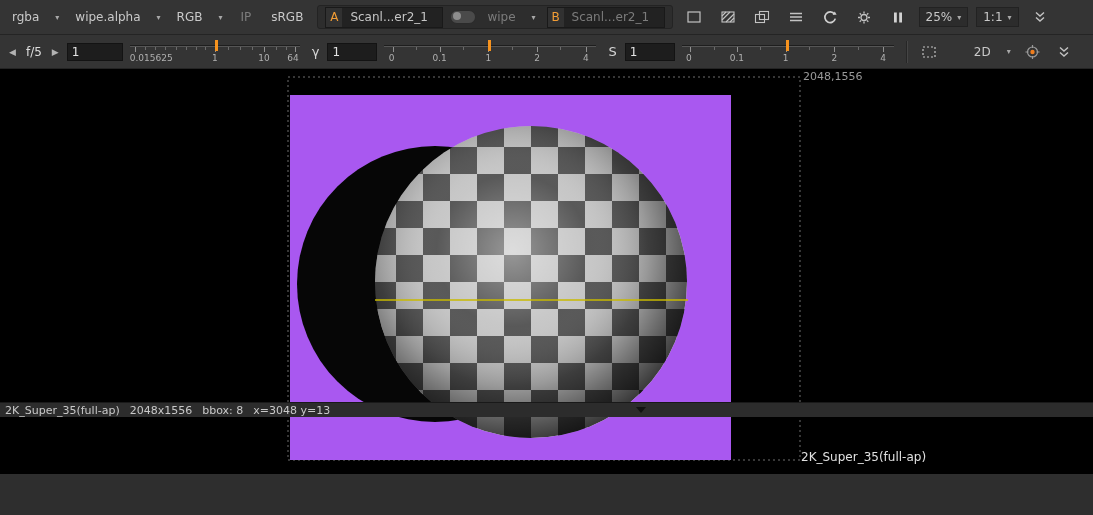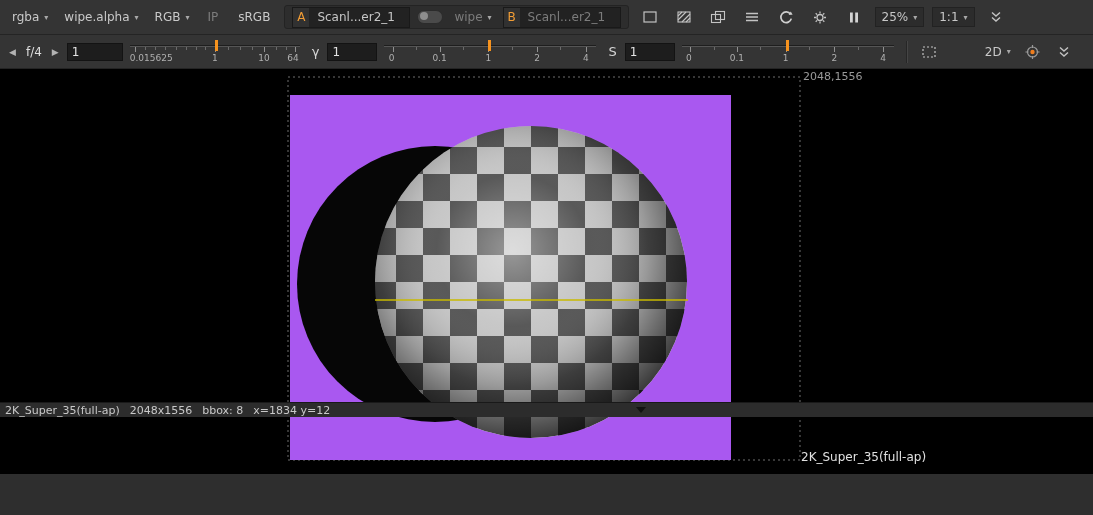--- a/index.html
+++ b/index.html
@@ -13,21 +13,21 @@
              border-radius:2px;margin:0 9px 4px 0}
   .tab{height:23px;background:#3e3e3e;border-radius:3px 3px 0 0;display:flex;
        align-items:center;gap:12px;padding:0 11px;color:#dcdcdc;font-size:12px}
   .tab-close{color:#8f8f8f;font-size:13px;line-height:1;cursor:pointer}
 
   
   .toolbar{display:flex;align-items:center;background:#343434;color:#c9c9c9;
            font-size:12px;box-sizing:border-box;border-bottom:1px solid #242424}
   .row1{height:35px;padding:0 8px;gap:8px}
   .row2{height:34px;padding:0 6px;gap:5px}
-  .dd{display:flex;align-items:center;gap:5px;cursor:pointer;padding:3px 4px;white-space:nowrap}
+  .dd{display:flex;align-items:center;gap:16px;cursor:pointer;padding:3px 4px;white-space:nowrap}
   .caret{font-size:8px;color:#a8a8a8}
   .btn{padding:3px 6px;cursor:pointer;white-space:nowrap}
   .dim{color:#7c7c7c}
 
   
   .ab-group{display:flex;align-items:center;gap:7px;background:#2d2d2d;
             border:1px solid #232323;border-radius:3px;padding:3px 7px;height:24px;box-sizing:border-box}
   .ab-field{display:flex;align-items:stretch;background:#222;border:1px solid #191919;height:19px;cursor:pointer}
   .ab-letter{color:#f29d35;background:#313131;width:16px;text-align:center;
              font-size:12px;line-height:19px}
@@ -163,21 +163,21 @@
     </div>
     <div class="icon-btn">
       <svg class="ic" width="14" height="14" viewBox="0 0 14 14">
         <path d="M3,2.5 L7,6 L11,2.5 M3,7.5 L7,11 L11,7.5" fill="none" stroke="#c3c3c3" stroke-width="1.4"></path>
       </svg>
     </div>
   </div>
 
   <div class="toolbar row2">
     <span class="arrow-btn">◀</span>
-    <span class="fstop">f/4</span>
+    <span class="fstop">f/5</span>
     <span class="arrow-btn">▶</span>
 
     <input class="num-input" value="1" style="">
     <div class="slider sl-gain">
       <div class="track"></div>
       <div class="tick" style="left:3%"></div>
       <div class="mtick" style="left:9%"></div>
       <div class="mtick" style="left:15%"></div>
       <div class="mtick" style="left:21%"></div>
       <div class="mtick" style="left:27%"></div>
@@ -301,17 +301,17 @@
 
       <text x="803" y="11" fill="#9a9a9a" font-size="11" font-family="DejaVu Sans, sans-serif">2048,1556</text>
       <text x="801" y="392" fill="#e0e0e0" font-size="12" font-family="DejaVu Sans, sans-serif">2K_Super_35(full-ap)</text>
     </svg>
   </div>
 
   <div class="statusbar">
     <span>2K_Super_35(full-ap)</span>
     <span>2048x1556</span>
     <span>bbox: 8</span>
-    <span>x=1834 y=12</span>
+    <span>x=3048 y=13</span>
     <div class="status-tri"></div>
   </div>
 
 </div>
 
 </body></html>

